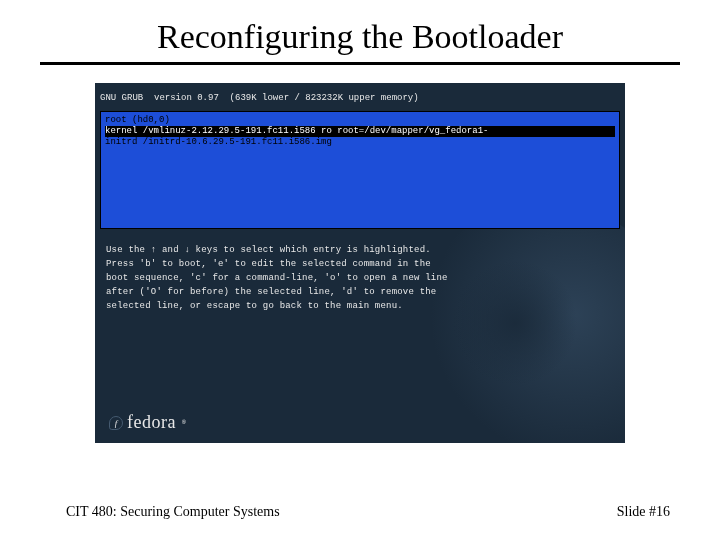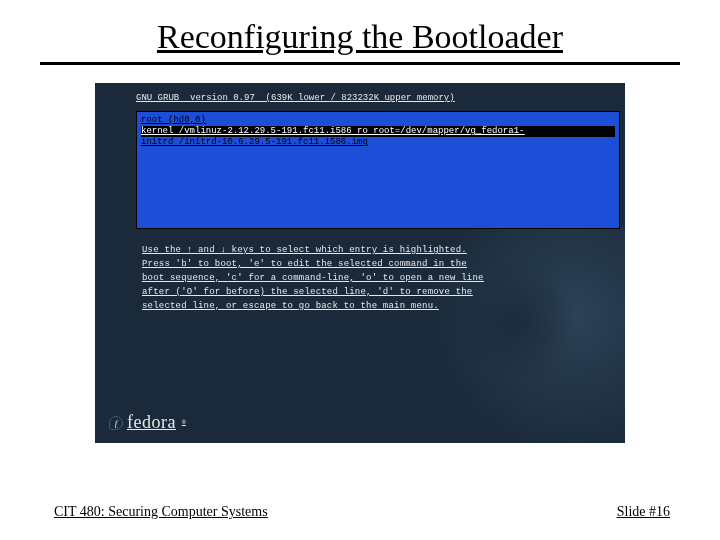--- a/index.html
+++ b/index.html
@@ -1,15 +1,15 @@
 <!DOCTYPE html>
 <html><head>
 <meta charset="utf-8">
 <style>
-  * { box-sizing: border-box; margin: 0; padding: 0; text-decoration: underline; }
+  * { box-sizing: border-box; margin: 0; padding: 0; }
   html, body { width: 720px; height: 540px; background: #fff; font-family: Georgia, 'Times New Roman', serif; }
   .slide { width: 720px; height: 540px; position: relative; padding: 18px 40px 0 40px; }
   .title { font-size: 34px; font-weight: 400; text-align: center; color: #000; margin-bottom: 6px; }
   .rule { border: 0; border-top: 3px solid #000; margin: 0 0 18px 0; }
   .grub-wrap { display: flex; justify-content: center; }
   .grub {
     width: 530px; height: 360px;
     background: #1a2a3a;
     position: relative;
     font-family: 'Courier New', monospace;
@@ -21,21 +21,21 @@
     border-radius: 50%;
     background: radial-gradient(circle at 60% 40%, rgba(80,110,140,0.35) 0%, rgba(26,42,58,0) 60%);
     pointer-events: none;
   }
   .grub .swirl2 {
     position: absolute; right: 30px; bottom: 40px; width: 160px; height: 160px;
     border-radius: 50%;
     background: radial-gradient(circle at 50% 50%, rgba(26,42,58,0.9) 0%, rgba(26,42,58,0) 55%);
     pointer-events: none;
   }
-  .grub-inner { position: relative; padding: 10px 5px; margin-left: 36px; }
+  .grub-inner { position: relative; padding: 10px 5px; }
   .grub-title { font-size: 9px; white-space: pre; margin-bottom: 8px; }
   .menu-box {
     background: #1d4ed8; color: #000;
     border: 1px solid #000;
     height: 118px;
     padding: 3px 4px;
     font-size: 9px;
     line-height: 11px;
     position: relative;
   }
@@ -57,21 +57,21 @@
     color: #e8e8e8;
   }
   .fedora-logo {
     width: 14px; height: 14px; border-radius: 50% 50% 50% 20%;
     background: #1a2a3a; border: 1px solid #455a70;
     display: inline-flex; align-items: center; justify-content: center;
     font-size: 9px; font-family: Georgia, serif; font-style: italic;
   }
   .fedora-word { font-size: 18px; font-family: Georgia, serif; letter-spacing: 0.5px; }
   .fedora-tm { font-size: 6px; vertical-align: super; margin-left: 2px; }
-  .footer { position: absolute; bottom: 20px; left: 4px; right: 0; padding: 0 50px; display: flex; justify-content: space-between; font-size: 14px; font-family: Georgia, serif; color: #000; }
+  .footer { position: absolute; bottom: 20px; left: 16px; right: 0; padding: 0 50px; display: flex; justify-content: space-between; font-size: 14px; font-family: Georgia, serif; color: #000; }
 </style>
 </head>
 <body>
 
 <div class="slide">
   <h1 class="title">Reconfiguring the Bootloader</h1>
   <hr class="rule">
 
   <div class="grub-wrap">
     <div class="grub">

